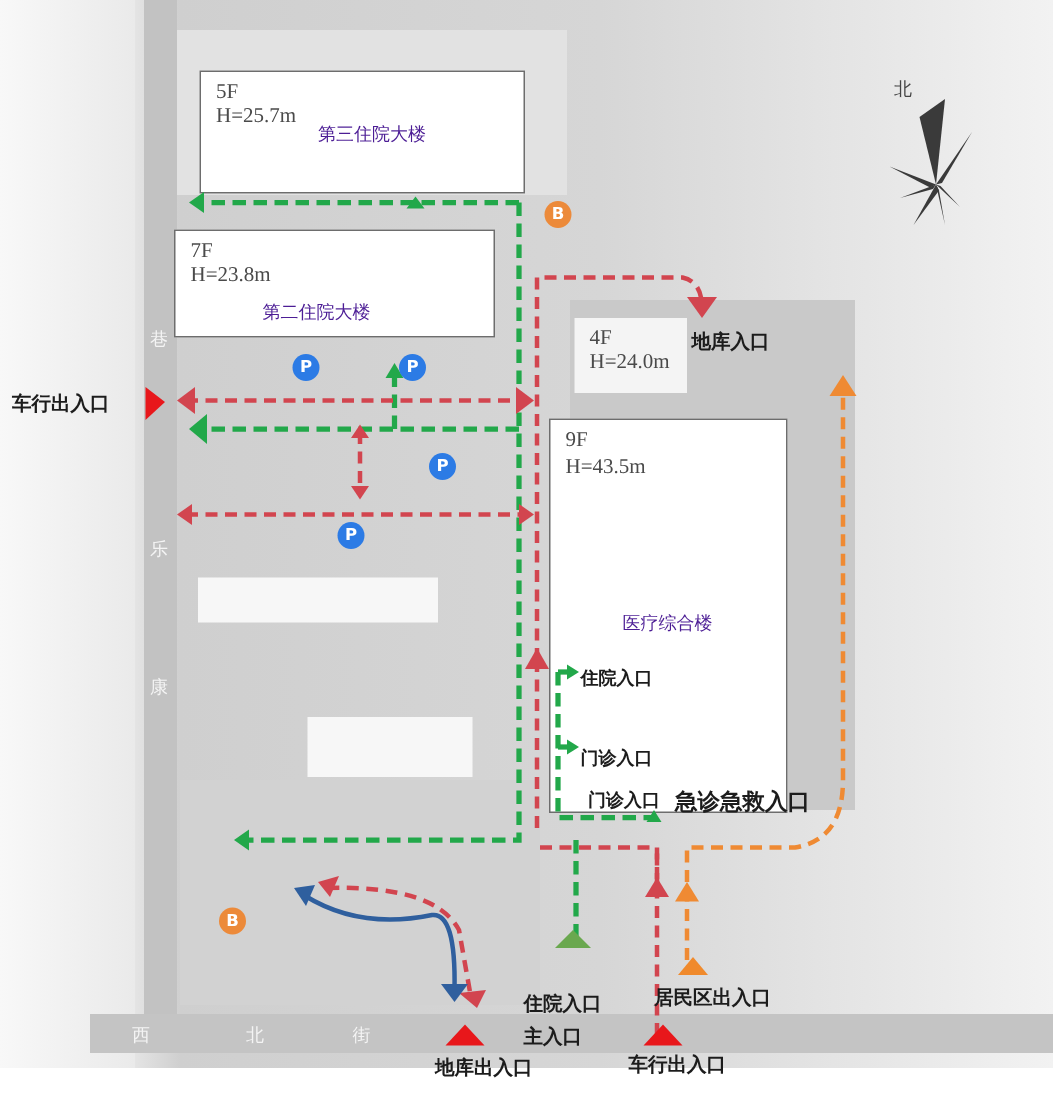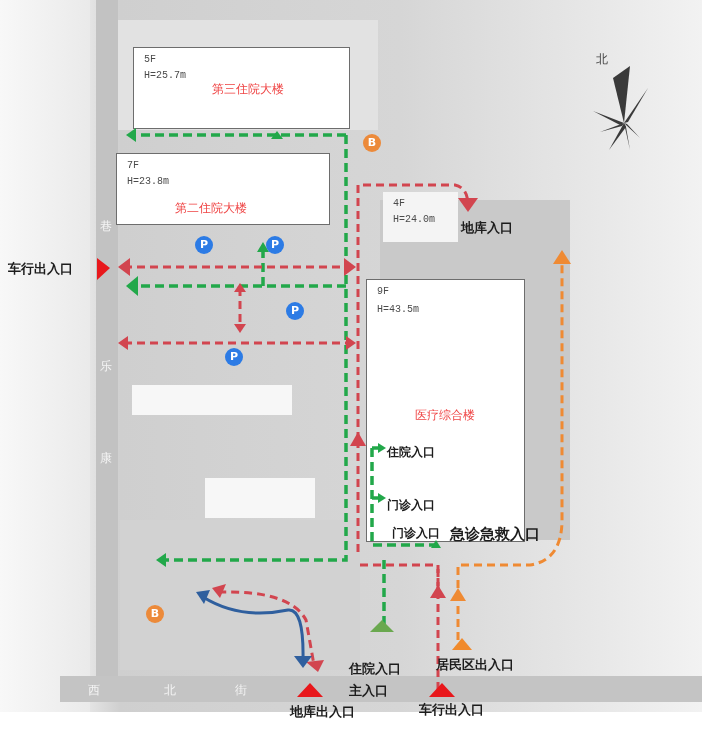--- a/index.html
+++ b/index.html
@@ -5,22 +5,22 @@
   html, body { margin:0; padding:0; }
   body { width:702px; height:737px; position:relative; overflow:hidden; background:#ffffff; font-family:"DejaVu Sans", sans-serif; }
   .map { position:absolute; left:0; top:0; width:702px; height:737px; }
   .bg { position:absolute; left:0; top:0; width:702px; height:712px;
         background: linear-gradient(90deg, #f6f6f6 0px, #e4e4e4 90px, #cfcfcf 120px, #d6d6d6 400px, #e8e8e8 600px, #f2f2f2 702px); }
   .fade-left { position:absolute; left:0; top:0; width:90px; height:712px; background:linear-gradient(90deg,#f8f8f8,#eaeaea); }
   .road-v { position:absolute; left:96px; top:0; width:22px; height:690px; background:#c2c2c2; }
   .road-h { position:absolute; left:60px; top:676px; width:642px; height:26px; background:#c4c4c4; }
   .block { position:absolute; background:#dadada; }
   .bldg { position:absolute; background:#ffffff; border:1.5px solid #6d6d6d; box-sizing:border-box; }
-  .bldg .floor, .bldg .height { position:absolute; left:10px; font-size:10px; color:#4a4a4a; font-family:Liberation Mono, monospace; }
-  .bldg .name { position:absolute; font-size:12px; color:#ef4444; }
+  .bldg .floor, .bldg .height { position:absolute; left:10px; font-size:14px; color:#4a4a4a; font-family:Liberation Serif, serif; }
+  .bldg .name { position:absolute; font-size:12px; color:#4c1d95; }
   .ghost { position:absolute; background:#f7f7f7; }
   .label { position:absolute; font-size:13px; font-weight:bold; color:#1c1c1c; white-space:nowrap; }
   .street { position:absolute; font-size:12px; color:#f4f4f4; }
   .pin { position:absolute; width:18px; height:18px; border-radius:50%; color:#fff; font-size:11px; font-weight:bold; text-align:center; line-height:18px; }
   .pin.p { background:#2c7be5; }
   .pin.b { background:#ec8a3a; }
   .compass-label { position:absolute; font-size:12px; color:#444; font-family:"DejaVu Serif", serif; }
   svg.routes { position:absolute; left:0; top:0; }
 </style>
 </head>
@@ -49,21 +49,21 @@
   <div class="bldg" style="left:133px;top:47px;width:217px;height:82px;">
     <span class="floor" style="top:6px;">5F</span>
     <span class="height" style="top:22px;">H=25.7m</span>
     <span class="name" style="left:78px;top:33px;">第三住院大楼</span>
   </div>
   <div class="bldg" style="left:116px;top:153px;width:214px;height:72px;">
     <span class="floor" style="top:6px;">7F</span>
     <span class="height" style="top:22px;">H=23.8m</span>
     <span class="name" style="left:58px;top:46px;">第二住院大楼</span>
   </div>
-  <div class="bldg" style="left:383px;top:192px;width:75px;height:50px;border:none;background:#f4f4f4;">
+  <div class="bldg" style="left:383px;top:212px;width:75px;height:50px;border:none;background:#f4f4f4;">
     <span class="floor" style="top:6px;">4F</span>
     <span class="height" style="top:22px;">H=24.0m</span>
   </div>
   <div class="bldg" style="left:366px;top:279px;width:159px;height:263px;">
     <span class="floor" style="top:6px;">9F</span>
     <span class="height" style="top:24px;">H=43.5m</span>
     <span class="name" style="left:48px;top:127px;">医疗综合楼</span>
   </div>
 
   <svg class="routes" width="702" height="737" viewBox="0 0 702 737">

